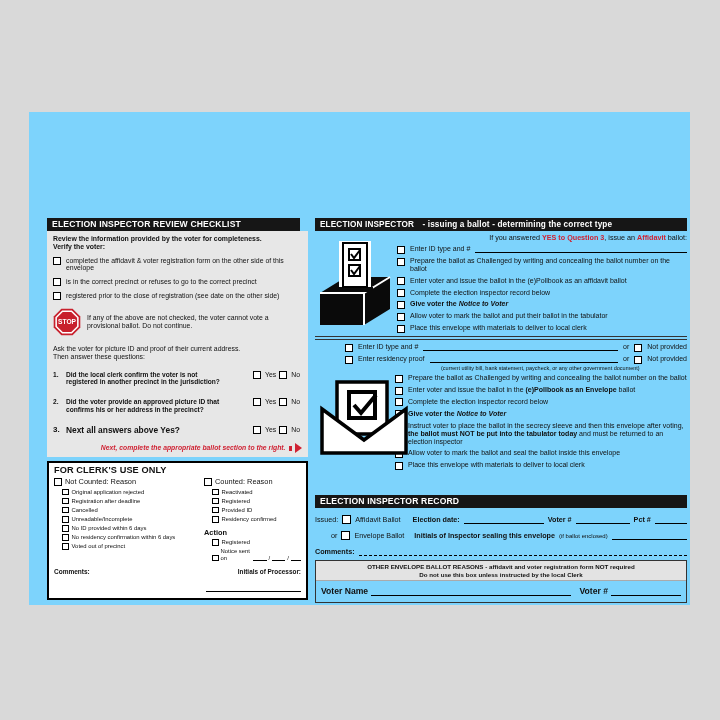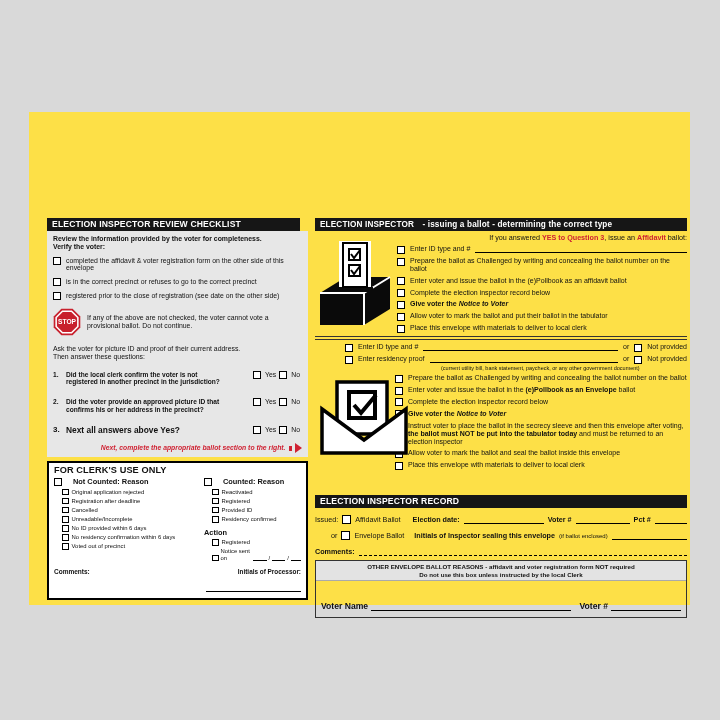--- a/index.html
+++ b/index.html
@@ -1,17 +1,17 @@
 <!DOCTYPE html>
 <html><head>
 <meta charset="utf-8">
 <style>
   html,body{margin:0;padding:0;width:720px;height:720px;background:#d9d9d9;overflow:hidden;
             font-family:"Liberation Sans","DejaVu Sans",sans-serif;color:#111;}
-  .page{position:absolute;left:29px;top:112px;width:661px;height:493px;background:#fde047;}
+  .page{position:absolute;left:29px;top:112px;width:661px;height:493px;background:#7dd3fc;}
   .col{position:absolute;top:106px;}
   .col-left{left:18px;width:261px;}
   .col-right{left:286px;width:372px;}
 
   .hbar{background:#161616;color:#fff;font-weight:bold;height:13px;line-height:13px;
         padding:0 5px;font-size:8.6px;letter-spacing:.15px;white-space:nowrap;}
   .hbar .sp{margin-left:6px;font-weight:bold;}
 
   
   .panel{background:#e7e7e7;padding:4px 6px 4px 6px;font-size:6.9px;line-height:7.8px;}
@@ -33,21 +33,21 @@
   .arrtail{width:3.5px;height:5px;background:#cf2233;}
   .arr{width:0;height:0;border-left:7px solid #cf2233;border-top:5px solid transparent;
        border-bottom:5px solid transparent;}
 
   
   .clerk{border:2.5px solid #000;margin-top:4px;padding:2px 5px 5px 5px;background:#fff;}
   .clerk-title{font-size:9.2px;font-weight:bold;letter-spacing:.1px;}
   .clerk-grid{display:flex;margin-top:2px;}
   .cg-left{width:150px;flex:none;}
   .cg-right{flex:1;}
-  .chead{display:flex;gap:11px;font-weight:bold;font-size:7.4px;align-items:center;}
+  .chead{display:flex;gap:3px;font-weight:normal;font-size:7.4px;align-items:center;}
   .citem{display:flex;gap:3px;font-size:5.9px;margin:2.6px 0 0 8px;align-items:center;line-height:6.4px;}
   .action-label{font-weight:bold;font-size:7.4px;margin-top:5px;}
   .dateline{display:flex;align-items:flex-end;font-size:5.9px;gap:2px;}
   .bl{border-bottom:1px solid #000;height:7px;display:inline-block;}
   .fill{flex:1 1 auto;border-bottom:1px solid #000;height:7px;min-width:10px;}
   .clerk-foot{display:flex;justify-content:space-between;margin-top:7px;align-items:flex-start;}
   .init-stack{text-align:right;font-size:6.4px;}
   .init-stack .bl{margin-top:9px;width:95px;}
 
   
@@ -63,21 +63,21 @@
   .env-row1{margin-left:30px;}
   .env-body{margin-left:80px;}
   .subnote{font-size:5.5px;line-height:6px;margin:1px 0 0 96px;}
   .rec-line{display:flex;align-items:flex-end;gap:4px;font-size:7.2px;margin-top:7px;line-height:8px;}
   .rec-line .cb{width:7px;height:7px;margin-bottom:0;}
   .small{font-size:6px;}
   .dashfill{flex:1 1 auto;border-bottom:1px dashed #000;height:7px;}
   .obox{border:1.5px solid #333;margin-top:4px;}
   .obox-head{background:#e3e3e3;text-align:center;font-weight:bold;font-size:6.2px;line-height:7.2px;
              padding:2px 2px;border-bottom:1px solid #aaa;}
-  .voter-line{display:flex;align-items:flex-end;padding:20px 5px 6px 5px;font-weight:bold;font-size:8.6px;gap:3px;}
+  .voter-line{display:flex;align-items:flex-end;padding:5px 5px 6px 5px;font-weight:bold;font-size:8.6px;gap:3px;}
   svg text{font-family:"Liberation Sans","DejaVu Sans",sans-serif;}
 </style>
 </head>
 <body>
 
 <div class="page">
 
   <div class="col col-left">
     <div class="hbar" style="width:243px;">
       <span>ELECTION INSPECTOR REVIEW CHECKLIST</span>

